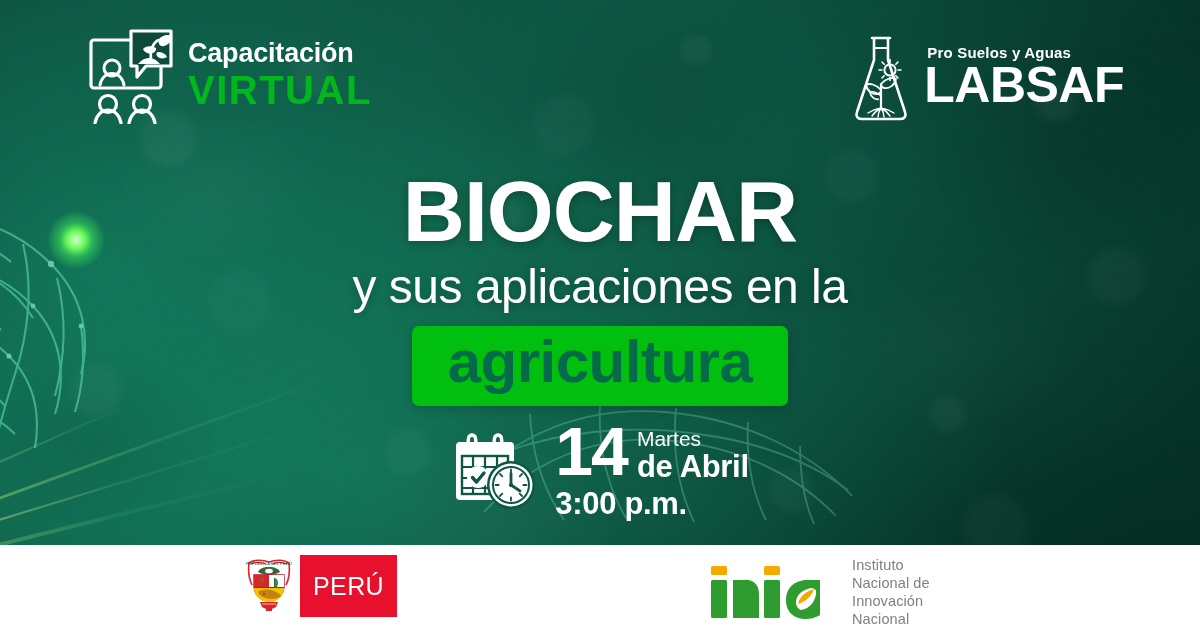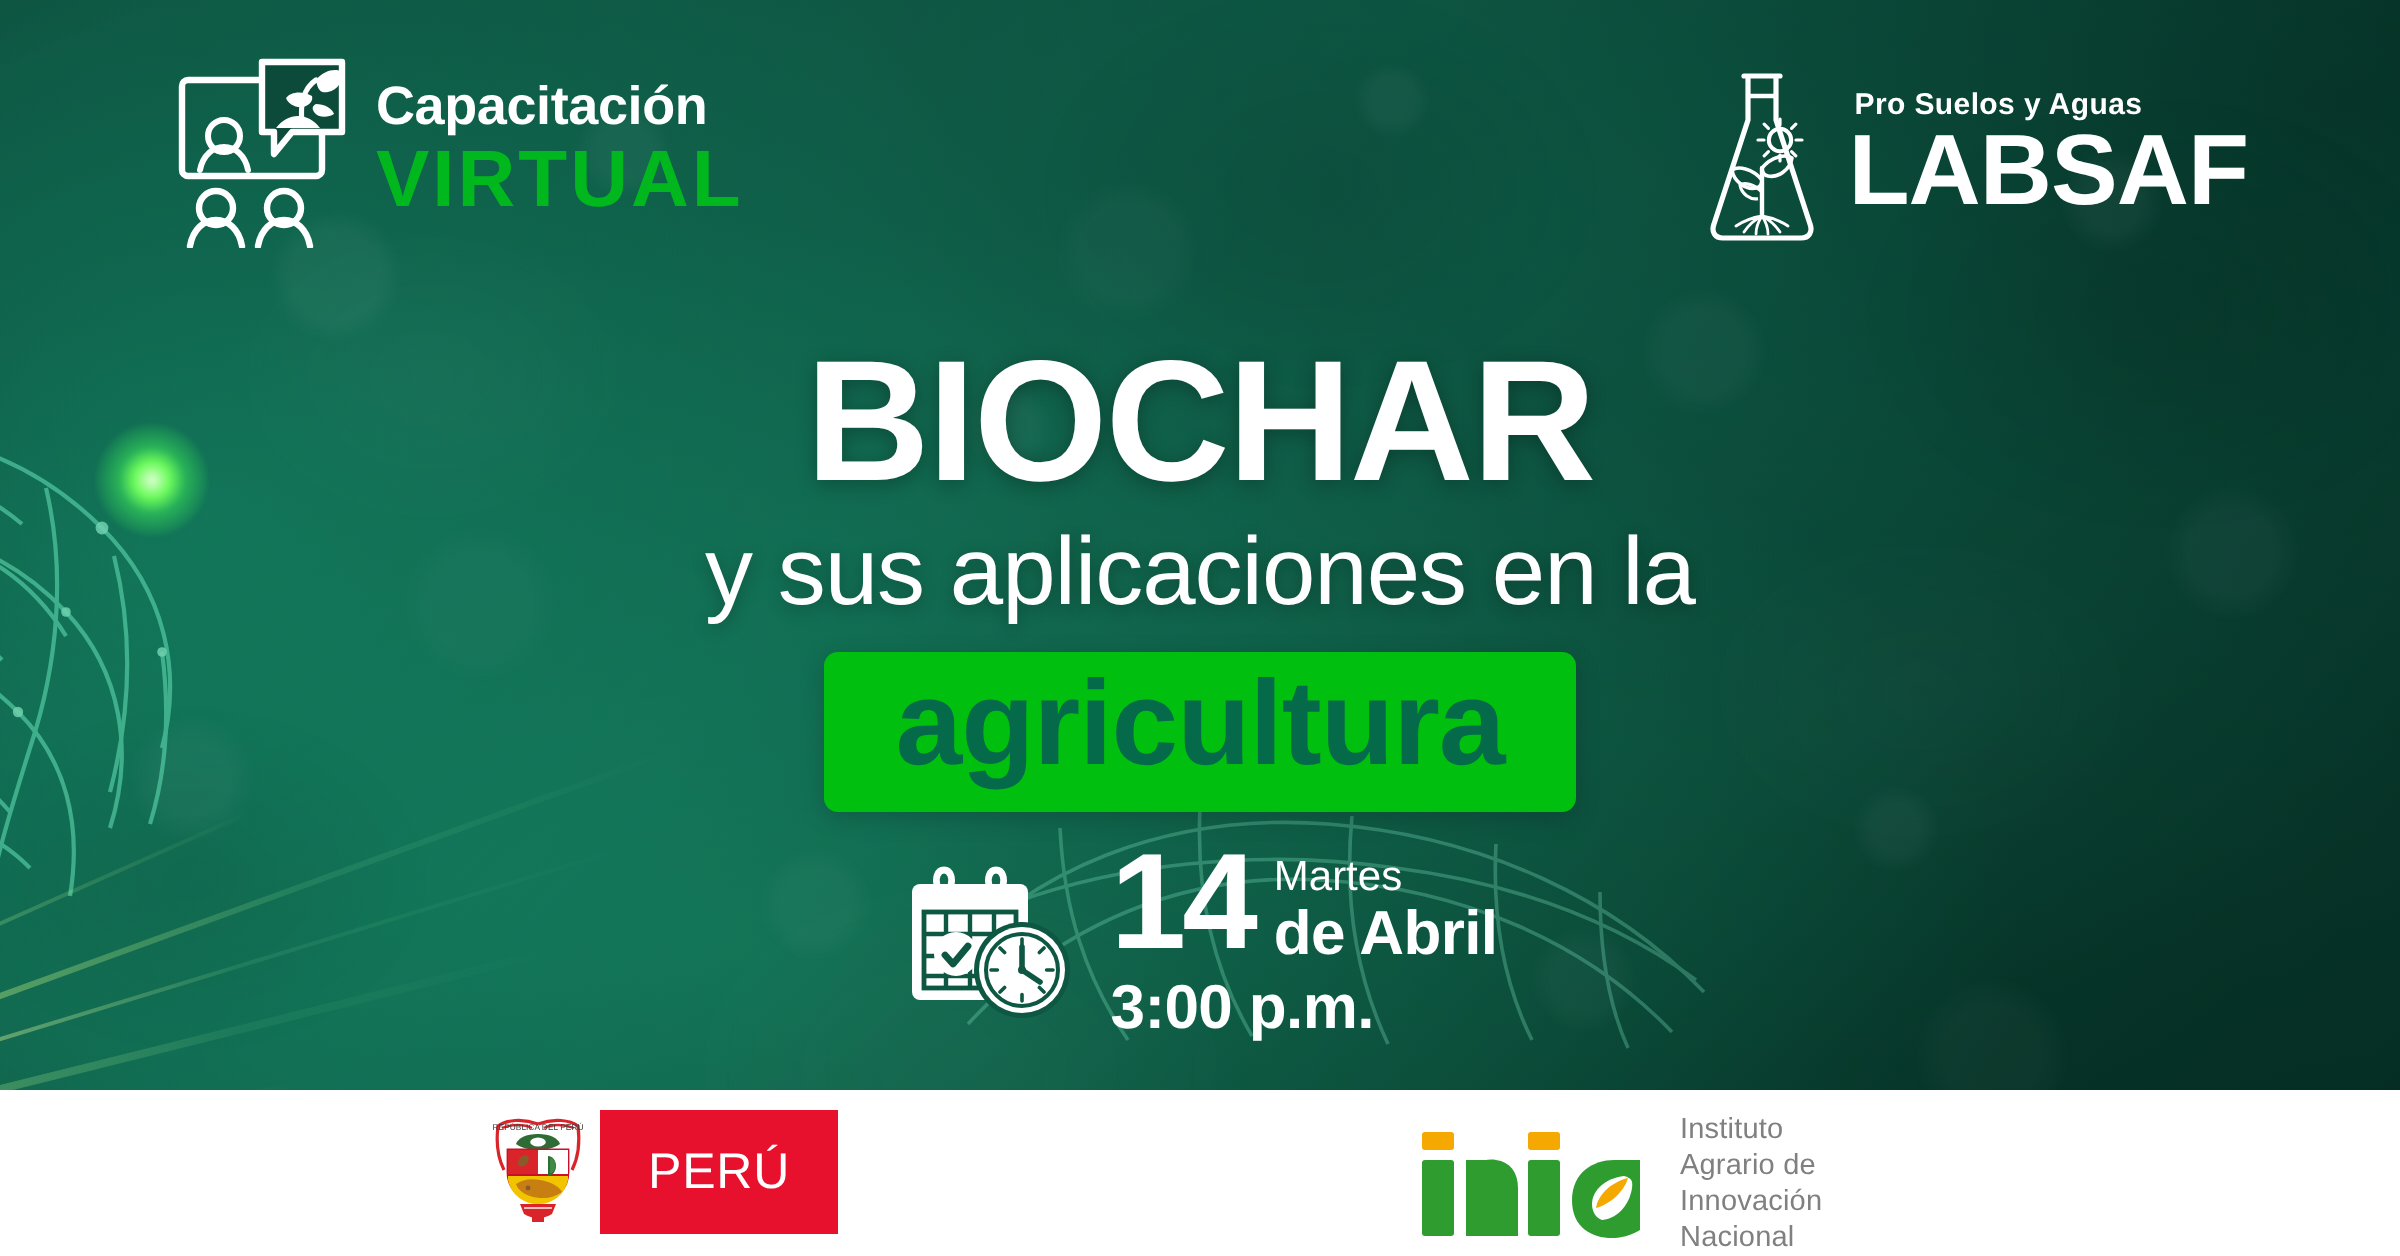--- a/index.html
+++ b/index.html
@@ -93,26 +93,26 @@
   .date-top{display:flex;align-items:flex-start;gap:10px;}
   .d-num{font-size:68px;font-weight:bold;color:#fff;line-height:.82;letter-spacing:-2px;}
   .d-right{padding-top:4px;}
   .d-dow{font-size:21px;color:#fff;line-height:1.05;font-weight:normal;}
   .d-mon{font-size:31px;font-weight:bold;color:#fff;line-height:1.1;letter-spacing:-.3px;}
   .d-time{font-size:31px;font-weight:bold;color:#fff;margin-top:2px;letter-spacing:-.3px;}
   
   .footer{position:absolute;left:0;bottom:0;width:1200px;height:83px;background:#ffffff;}
   .peru-logo{position:absolute;left:238px;top:10px;display:flex;align-items:stretch;height:62px;}
   .peru-shield{width:62px;display:flex;align-items:center;justify-content:center;}
-  .peru-red{background:#e8112d;display:flex;align-items:center;justify-content:center;padding:0 24px;}
+  .peru-red{background:#e8112d;display:flex;align-items:center;justify-content:center;padding:0 13px;}
   .peru-red span{color:#fff;font-size:25px;font-weight:normal;letter-spacing:.4px;}
   .peru-sep{width:3px;background:#ffffff;}
   .peru-dark{background:#3a3a3a;display:flex;align-items:center;padding:0 14px 0 12px;min-width:215px;}
   .peru-dark span{color:#ffffff;font-size:15.5px;line-height:1.2;letter-spacing:.1px;}
-  .inia-logo{position:absolute;left:708px;top:11px;display:flex;align-items:center;gap:4px;}
+  .inia-logo{position:absolute;left:708px;top:11px;display:flex;align-items:center;gap:16px;}
   .inia-text{color:#808080;font-size:14.5px;line-height:1.25;letter-spacing:.1px;}
   .vignette{position:absolute;inset:0;pointer-events:none;
     background:radial-gradient(ellipse 130% 110% at 50% 45%, rgba(0,0,0,0) 52%, rgba(0,0,0,.38) 100%);}
 </style>
 </head>
 <body>
 
 <div class="poster">
 
   <div class="tex-clouds"></div>
@@ -297,20 +297,20 @@
         <path d="M25 16h15v38H25V16z" fill="#2e9c2e"></path>
         <path d="M25 24c3-6 9-9 15-8 7 1 11 6 11 14v24H37V32c0-4-2-6-5-6-3 0-7 2-7 8" fill="#2e9c2e"></path>
         <rect x="56" y="2" width="16" height="9" rx="1.5" fill="#f5a800"></rect>
         <rect x="56" y="16" width="16" height="38" rx="1.5" fill="#2e9c2e"></rect>
         <path d="M99 16c-10 0-21 6-21 20s10 19 20 19c8 0 14-4 14-4V16H99z" fill="#2e9c2e"></path>
         <path d="M104 24c-9 1-16 7-16 14 0 4 2 7 5 8 9-1 14-9 15-16 .4-3 .2-5-4-6z" fill="#fff"></path>
         <path d="M106 25c-8 2-15 8-16 15 7-2 14-8 16-15z" fill="#f5a800"></path>
       </svg>
       <div class="inia-text">
         <span>Instituto</span><br>
-        <span>Agrario de</span><br>
+        <span>Nacional de</span><br>
         <span>Innovación</span><br>
         <span>Nacional</span>
       </div>
     </div>
 
   </div>
 </div>
 
 </body></html>

